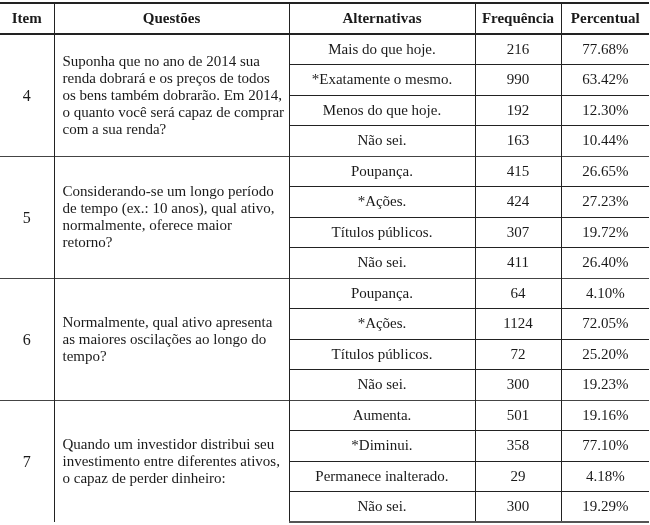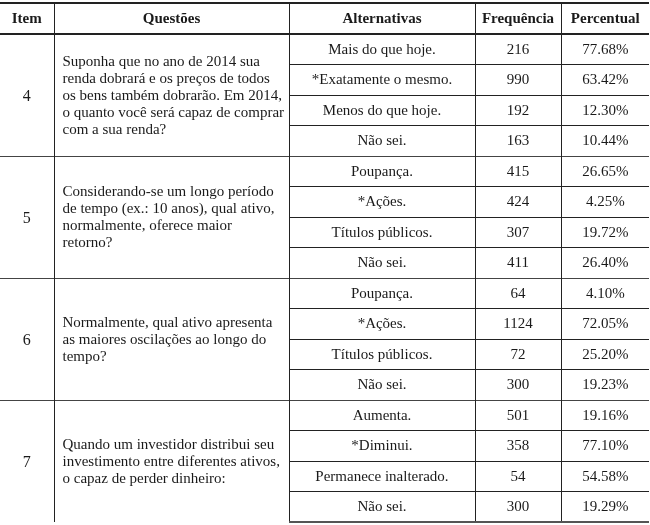--- a/index.html
+++ b/index.html
@@ -92,21 +92,21 @@
     <tr class="alt-row group-start">
       <td class="col-item" rowspan="4">5</td>
       <td class="col-q" rowspan="4">Considerando-se um longo período de tempo (ex.: 10 anos), qual ativo, normalmente, oferece maior retorno?</td>
       <td class="col-alt">Poupança.</td>
       <td class="col-freq">415</td>
       <td class="col-pct">26.65%</td>
     </tr>
     <tr class="alt-row">
       <td class="col-alt">*Ações.</td>
       <td class="col-freq">424</td>
-      <td class="col-pct">4.25%</td>
+      <td class="col-pct">27.23%</td>
     </tr>
     <tr class="alt-row">
       <td class="col-alt">Títulos públicos.</td>
       <td class="col-freq">307</td>
       <td class="col-pct">19.72%</td>
     </tr>
     <tr class="alt-row">
       <td class="col-alt">Não sei.</td>
       <td class="col-freq">411</td>
       <td class="col-pct">26.40%</td>
@@ -146,22 +146,22 @@
       <td class="col-freq">501</td>
       <td class="col-pct">19.16%</td>
     </tr>
     <tr class="alt-row">
       <td class="col-alt">*Diminui.</td>
       <td class="col-freq">358</td>
       <td class="col-pct">77.10%</td>
     </tr>
     <tr class="alt-row">
       <td class="col-alt">Permanece inalterado.</td>
-      <td class="col-freq">54</td>
-      <td class="col-pct">54.58%</td>
+      <td class="col-freq">29</td>
+      <td class="col-pct">4.18%</td>
     </tr>
     <tr class="alt-row">
       <td class="col-alt">Não sei.</td>
       <td class="col-freq">300</td>
       <td class="col-pct">19.29%</td>
     </tr>
   </tbody>
 </table>
 
 </body></html>

